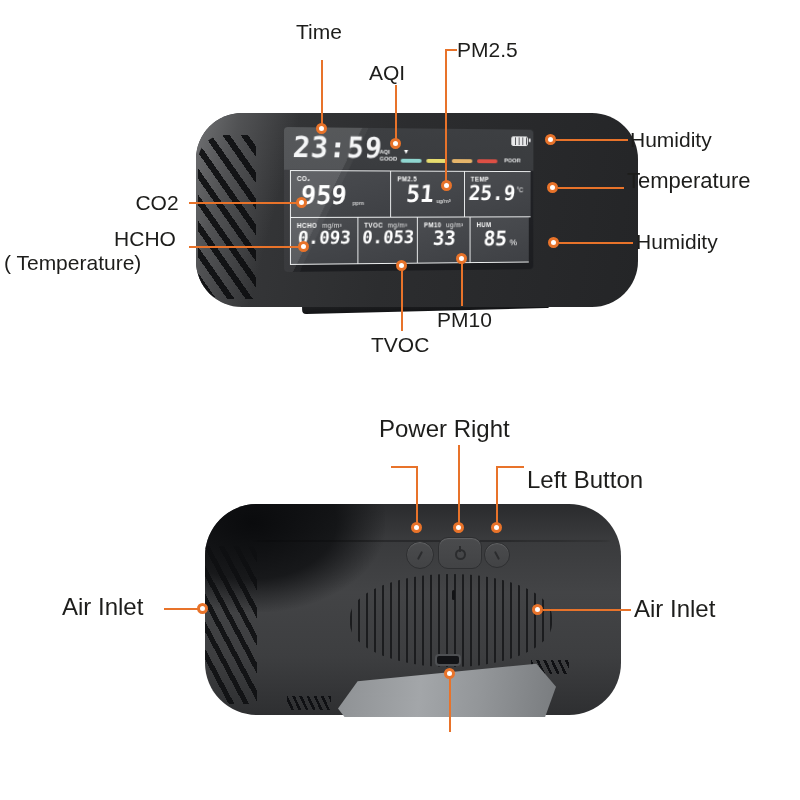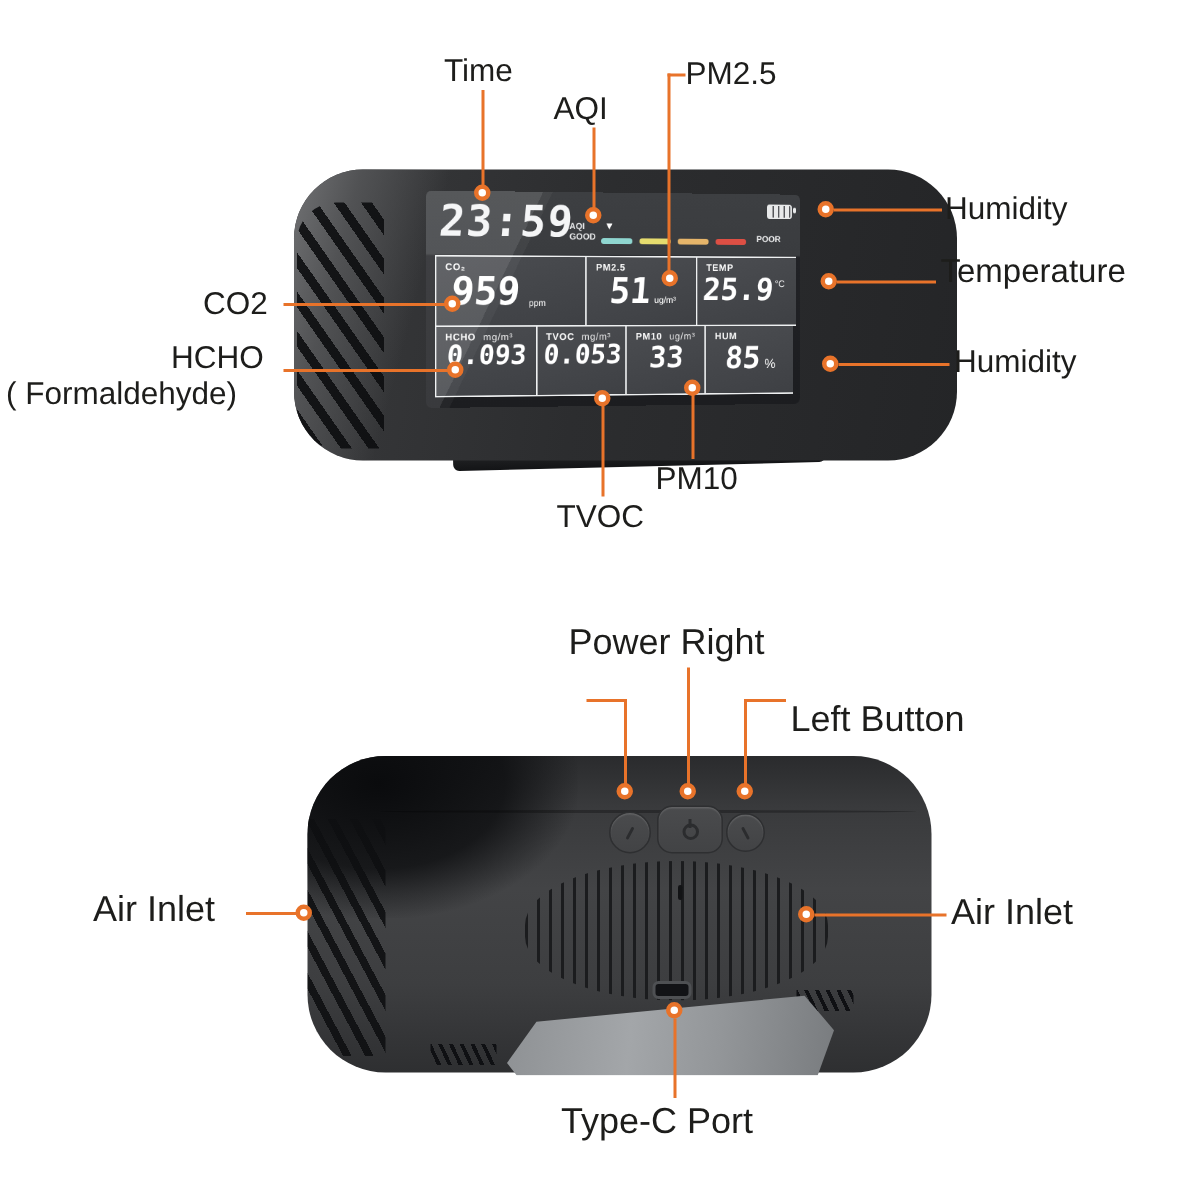--- a/index.html
+++ b/index.html
@@ -215,21 +215,21 @@
       </div>
     <div class="screw"></div>
     <div class="typec"></div>
     <div class="mini-vents mv-bl"></div>
     <div class="mini-vents mv-r"></div>
   </div>
   <div class="rear-stand"></div>
 
   <div class="lead-layer">
 
-    <div class="callout" style="left:296px;top:36px;text-align:right;">Time</div>
+    <div class="callout" style="left:296px;top:20px;text-align:right;">Time</div>
     <div class="ln" style="left:321px;top:60px;width:2px;height:66px;"></div>
     <div class="dot" style="left:316px;top:123px;"></div>
 
     <div class="callout" style="left:369px;top:61px;">AQI</div>
     <div class="ln" style="left:395px;top:85px;width:2px;height:56px;"></div>
     <div class="dot" style="left:390px;top:138px;"></div>
 
     <div class="callout" style="left:457px;top:38px;">PM2.5</div>
     <div class="ln" style="left:445px;top:49px;width:12px;height:2px;"></div>
     <div class="ln" style="left:445px;top:49px;width:2px;height:133px;"></div>
@@ -245,21 +245,21 @@
 
     <div class="callout" style="left:636px;top:230px;">Humidity</div>
     <div class="ln" style="left:559px;top:242px;width:74px;height:2px;"></div>
     <div class="dot" style="left:548px;top:237px;"></div>
 
     <div class="callout ta-r" style="left:131px;top:191px;width:52px;">CO2</div>
     <div class="ln" style="left:189px;top:202px;width:110px;height:2px;"></div>
     <div class="dot" style="left:296px;top:197px;"></div>
 
     <div class="callout ta-r" style="left:107px;top:227px;width:76px;">HCHO</div>
-    <div class="callout" style="left:4px;top:251px;">( Formaldehyde)</div>
+    <div class="callout" style="left:4px;top:251px;">( Temperature)</div>
     <div class="ln" style="left:189px;top:246px;width:112px;height:2px;"></div>
     <div class="dot" style="left:298px;top:241px;"></div>
 
     <div class="callout" style="left:371px;top:333px;">TVOC</div>
     <div class="ln" style="left:401px;top:268px;width:2px;height:63px;"></div>
     <div class="dot" style="left:396px;top:260px;"></div>
 
     <div class="callout" style="left:437px;top:308px;">PM10</div>
     <div class="ln" style="left:461px;top:262px;width:2px;height:44px;"></div>
     <div class="dot" style="left:456px;top:253px;"></div>
@@ -278,18 +278,17 @@
     <div class="dot" style="left:491px;top:522px;"></div>
 
     <div class="callout f24" style="left:62px;top:593px;">Air Inlet</div>
     <div class="ln" style="left:164px;top:608px;width:34px;height:2px;"></div>
     <div class="dot" style="left:197px;top:603px;"></div>
 
     <div class="callout f24" style="left:634px;top:595px;">Air Inlet</div>
     <div class="ln" style="left:543px;top:609px;width:88px;height:2px;"></div>
     <div class="dot" style="left:532px;top:604px;"></div>
 
-    <div class="callout f24" style="left:374px;top:734px;">Type-C Port</div>
     <div class="ln" style="left:449px;top:679px;width:2px;height:53px;"></div>
     <div class="dot" style="left:444px;top:668px;"></div>
 
   </div>
 </div>
 
 </body></html>

